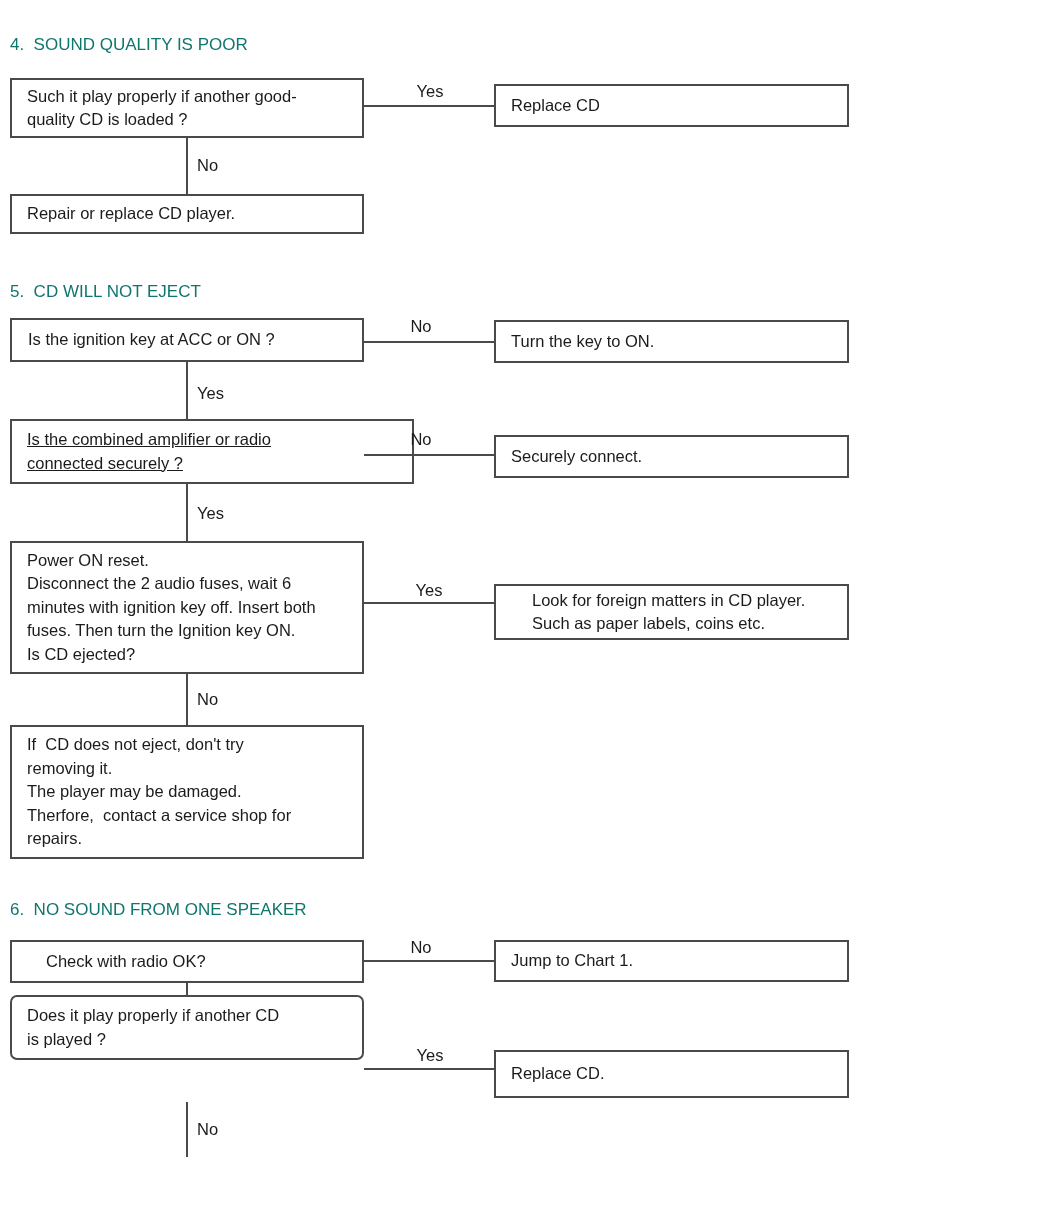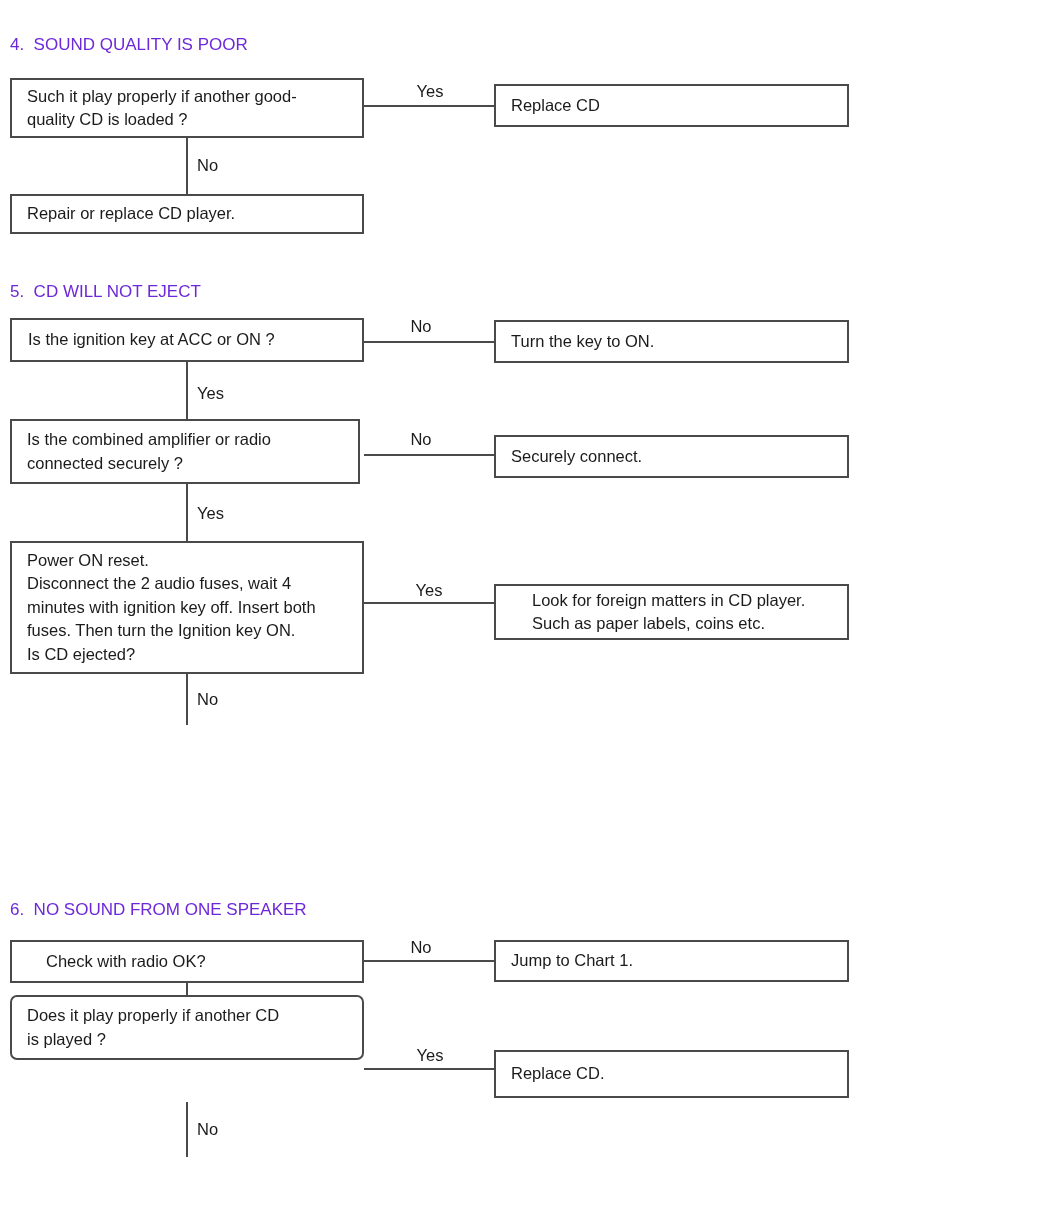--- a/index.html
+++ b/index.html
@@ -16,21 +16,21 @@
     width: 1050px;
     height: 1213px;
     background: #ffffff;
     overflow: hidden;
   }
   .sec-title {
     position: absolute;
     font-size: 17px;
     line-height: 23px;
     white-space: pre-wrap;
-    color: #6d28d9;
+    color: #0f766e;
   }
   .box {
     position: absolute;
     box-sizing: border-box;
     border: 2px solid #4a4a4a;
     background: #ffffff;
     display: flex;
     flex-direction: column;
     justify-content: center;
     font-size: 16.5px;
@@ -67,21 +67,21 @@
   #b-s4-a2 { left: 10px;  top: 194px;  width: 354px; height: 40px; }
 
   
   #t-s5   { left: 10px;  top: 280px; }
   #b-s5-q1 { left: 10px;  top: 318px;  width: 354px; height: 44px; padding-left: 16px; }
   #c-s5-h1 { left: 364px; top: 341px;  width: 130px; }
   #l-s5-no1 { left: 421px; top: 315px; }
   #b-s5-a1 { left: 494px; top: 320px;  width: 355px; height: 43px; }
   #c-s5-v1 { left: 186px; top: 362px;  height: 57px; }
   #l-s5-yes1 { left: 197px; top: 382px; }
-  #b-s5-q2 { left: 10px;  top: 419px;  width: 350px; height: 65px; }
+  #b-s5-q2 { left: 10px;  top: 419px;  width: 404px; height: 65px; text-decoration: underline; }
   #c-s5-h2 { left: 364px; top: 454px;  width: 130px; }
   #l-s5-no2 { left: 421px; top: 428px; }
   #b-s5-a2 { left: 494px; top: 435px;  width: 355px; height: 43px; }
   #c-s5-v2 { left: 186px; top: 484px;  height: 57px; }
   #l-s5-yes2 { left: 197px; top: 502px; }
   #b-s5-q3 { left: 10px;  top: 541px;  width: 354px; height: 133px; }
   #c-s5-h3 { left: 364px; top: 602px;  width: 130px; }
   #l-s5-yes3 { left: 429px; top: 579px; }
   #b-s5-a3 { left: 494px; top: 584px;  width: 355px; height: 56px; padding-left: 36px; }
   #c-s5-v3 { left: 186px; top: 674px;  height: 51px; }
@@ -127,30 +127,35 @@
   <div class="vline" id="c-s5-v1"></div>
   <span class="elabel" id="l-s5-yes1">Yes</span>
   <div class="box" id="b-s5-q2">Is the combined amplifier or radio
 connected securely ?</div>
   <div class="hline" id="c-s5-h2"></div>
   <span class="elabel h" id="l-s5-no2">No</span>
   <div class="box" id="b-s5-a2">Securely connect.</div>
   <div class="vline" id="c-s5-v2"></div>
   <span class="elabel" id="l-s5-yes2">Yes</span>
   <div class="box" id="b-s5-q3">Power ON reset.
-Disconnect the 2 audio fuses, wait 4
+Disconnect the 2 audio fuses, wait 6
 minutes with ignition key off. Insert both
 fuses. Then turn the Ignition key ON.
 Is CD ejected?</div>
   <div class="hline" id="c-s5-h3"></div>
   <span class="elabel h" id="l-s5-yes3">Yes</span>
   <div class="box" id="b-s5-a3">Look for foreign matters in CD player.
 Such as paper labels, coins etc.</div>
   <div class="vline" id="c-s5-v3"></div>
   <span class="elabel" id="l-s5-no3">No</span>
+  <div class="box" id="b-s5-a4">If  CD does not eject, don't try
+removing it.
+The player may be damaged.
+Therfore,  contact a service shop for
+repairs.</div>
 
   <div class="sec-title" id="t-s6">6.  NO SOUND FROM ONE SPEAKER</div>
   <div class="box" id="b-s6-q1">Check with radio OK?</div>
   <div class="hline" id="c-s6-h1"></div>
   <span class="elabel h" id="l-s6-no1">No</span>
   <div class="box" id="b-s6-a1">Jump to Chart 1.</div>
   <div class="vline" id="c-s6-v1"></div>
   <span class="elabel" id="l-s6-yes1">Yes</span>
   <div class="box" id="b-s6-q2">Does it play properly if another CD
 is played ?</div>

